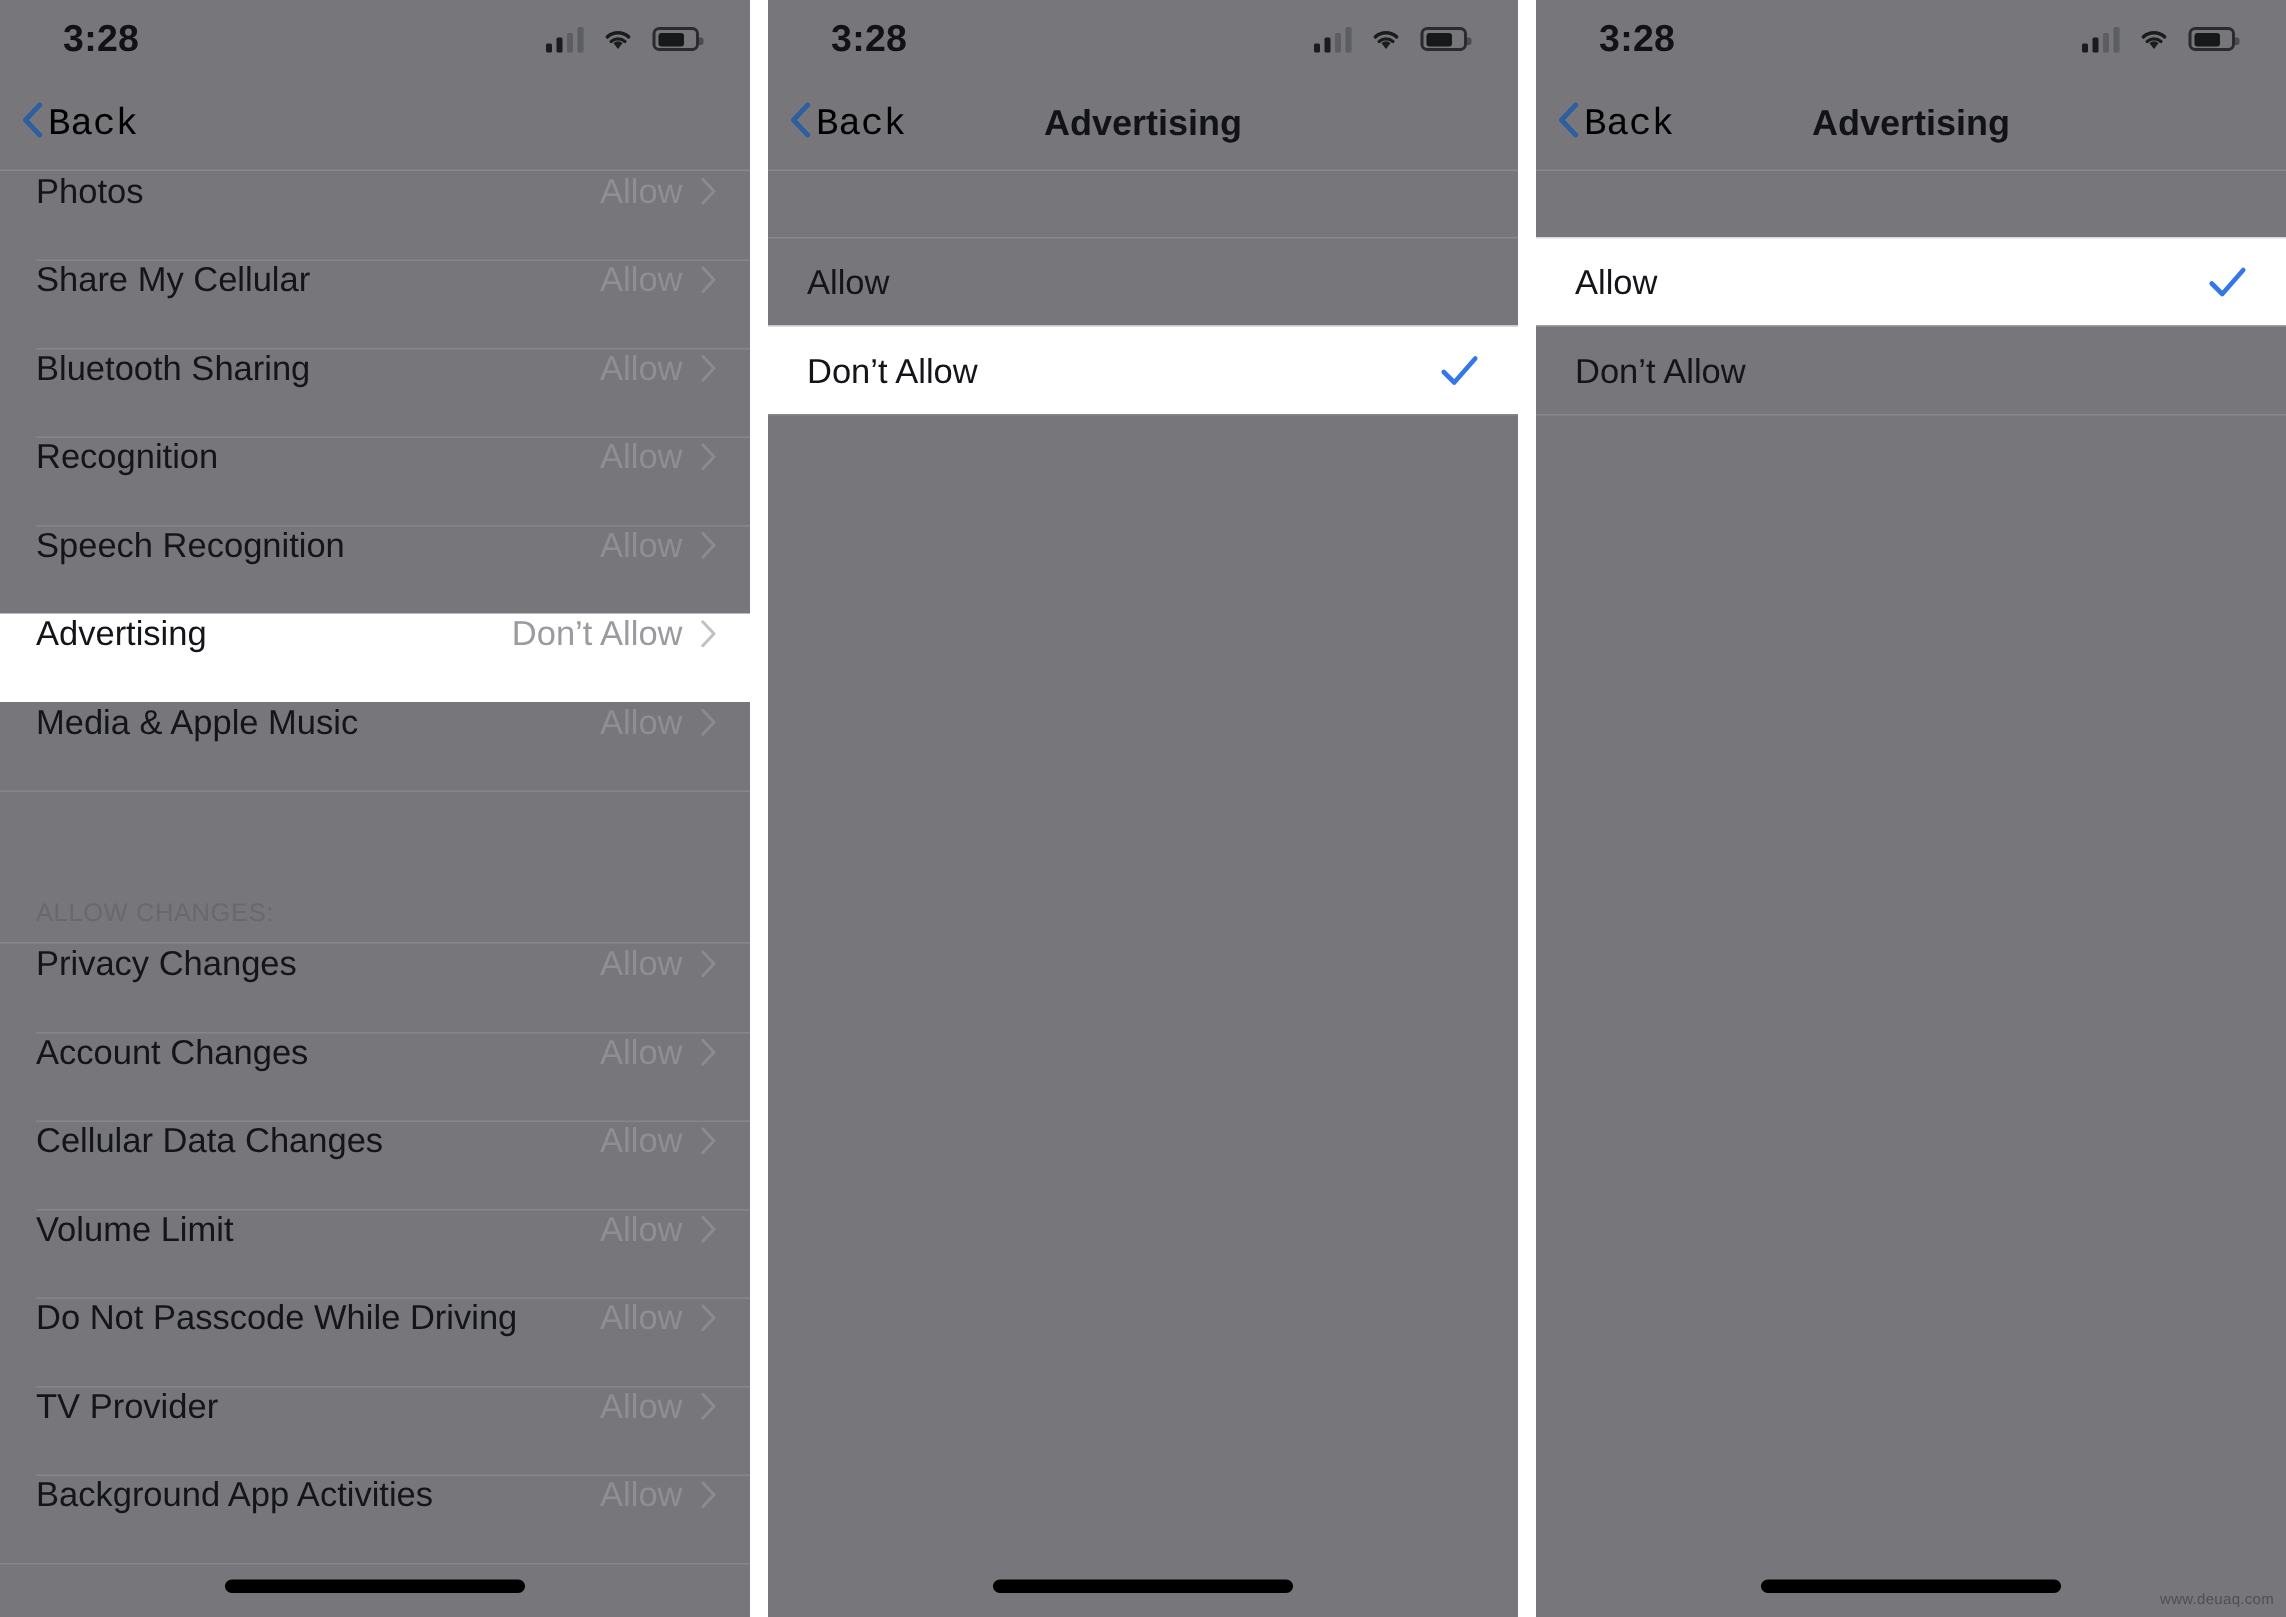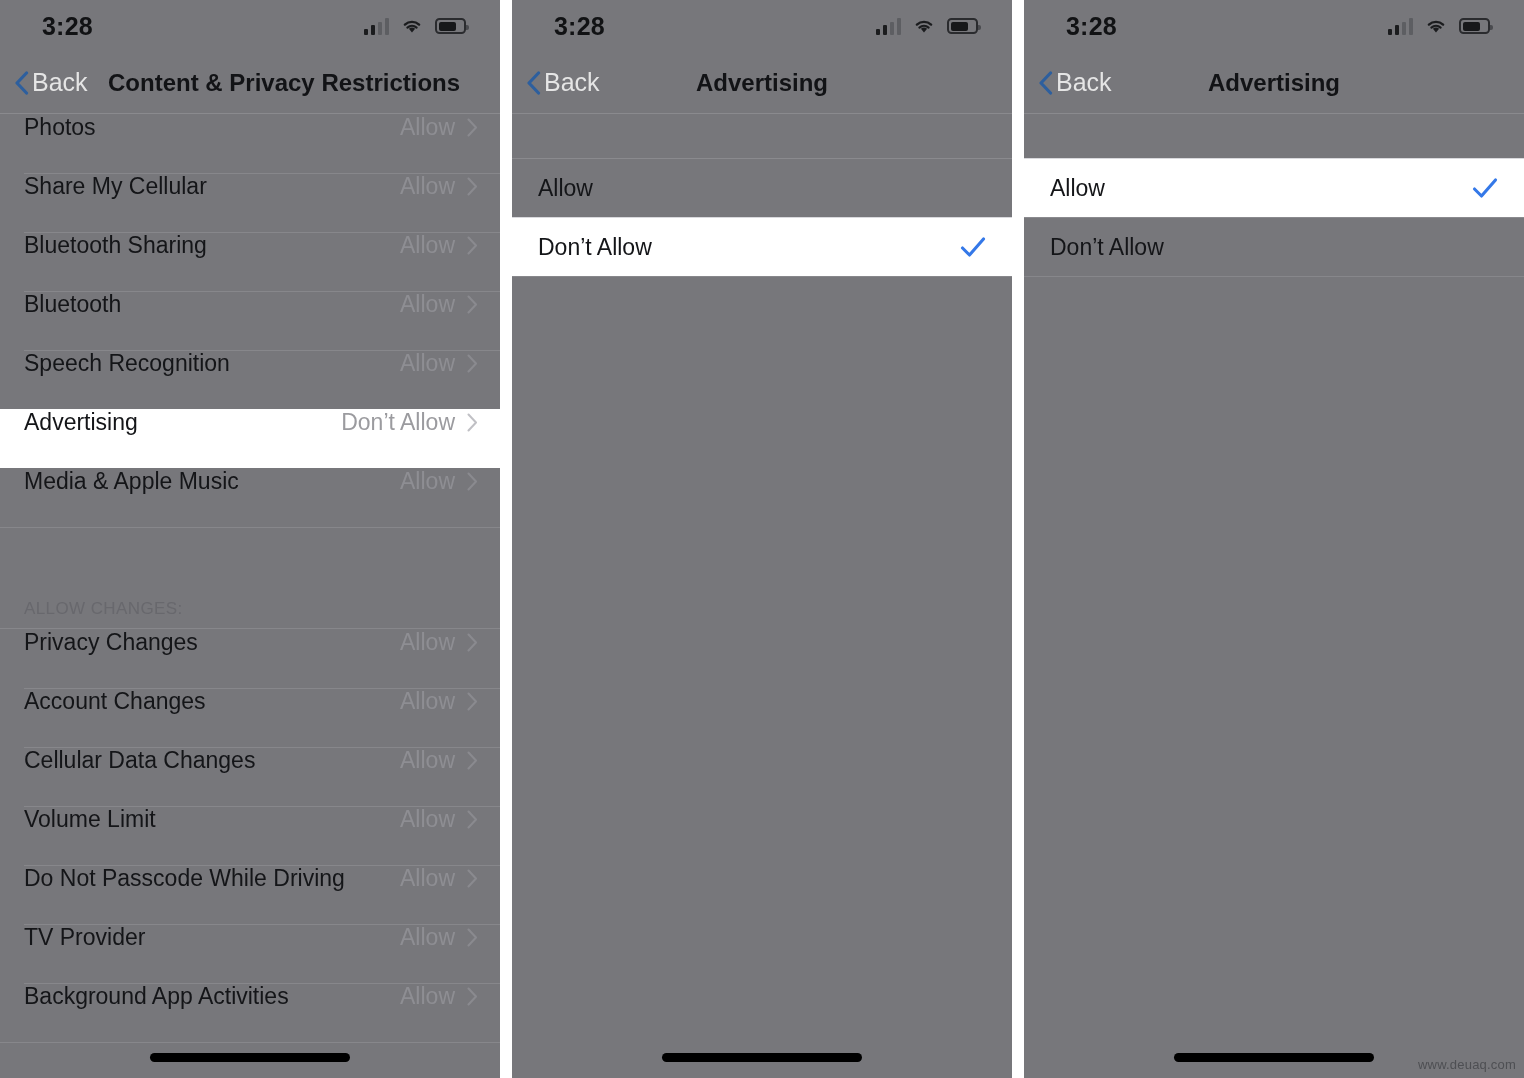--- a/index.html
+++ b/index.html
@@ -98,26 +98,26 @@
     position: relative;
     height: 62px;
     display: flex;
     align-items: center;
     padding: 0 14px;
     box-sizing: border-box;
     border-bottom: 1px solid #8a8a8e;
   }
   .back {
     display: flex;
-    align-items: center;
     gap: 3px;
-    color: #e5e5e5;
+    color: #000000;
     font-size: 25px;
     cursor: pointer;
     z-index: 2;
+    font-family: Liberation Mono, monospace;
   }
   .back .chev { display:block; width: 15px; height: 24px; }
   .nav-title {
     position: absolute;
     left: 0; right: 0;
     text-align: center;
     font-size: 24px;
     font-weight: bold;
     color: #121316;
     pointer-events: none;
@@ -222,21 +222,21 @@
     transform: translateX(-50%);
     width: 200px;
     height: 9px;
     border-radius: 6px;
     background: #000000;
   }
   .watermark {
     position: absolute;
     right: 8px;
     bottom: 6px;
-    font-size: 13px;
+    font-size: 10px;
     color: #4e4f53;
     letter-spacing: 0.2px;
   }
   .body-area {
     position: relative;
     height: calc(1078px - 114px);
   }
 </style>
 </head>
 <body>
@@ -265,21 +265,20 @@
       </div>
     </div>
 
     <div class="navbar">
       <div class="back">
         <svg class="chev" viewBox="0 0 15 24">
           <path d="M12.5 2 L3 12 L12.5 22" stroke="#2d5f9e" stroke-width="3.2" fill="none" stroke-linecap="round" stroke-linejoin="round"></path>
         </svg>
         <span>Back</span>
       </div>
-      <div class="nav-title left-title">Content &amp; Privacy Restrictions</div>
     </div>
 
     <div class="body-area">
       <div class="list">
 
         <div class="row">
           <span class="row-label">Photos</span>
           <span class="row-right">
             <span class="row-value">Allow</span>
             <svg class="disclosure" viewBox="0 0 11 19">
@@ -302,21 +301,21 @@
           <span class="row-label">Bluetooth Sharing</span>
           <span class="row-right">
             <span class="row-value">Allow</span>
             <svg class="disclosure" viewBox="0 0 11 19">
                 <path d="M1.5 1.5 L9 9.5 L1.5 17.5" stroke="#8e8e93" stroke-width="2" fill="none" stroke-linecap="round" stroke-linejoin="round"></path>
               </svg>
           </span>
         </div>
 
         <div class="row">
-          <span class="row-label">Bluetooth</span>
+          <span class="row-label">Recognition</span>
           <span class="row-right">
             <span class="row-value">Allow</span>
             <svg class="disclosure" viewBox="0 0 11 19">
                 <path d="M1.5 1.5 L9 9.5 L1.5 17.5" stroke="#8e8e93" stroke-width="2" fill="none" stroke-linecap="round" stroke-linejoin="round"></path>
               </svg>
           </span>
         </div>
 
         <div class="row">
           <span class="row-label">Speech Recognition</span>

